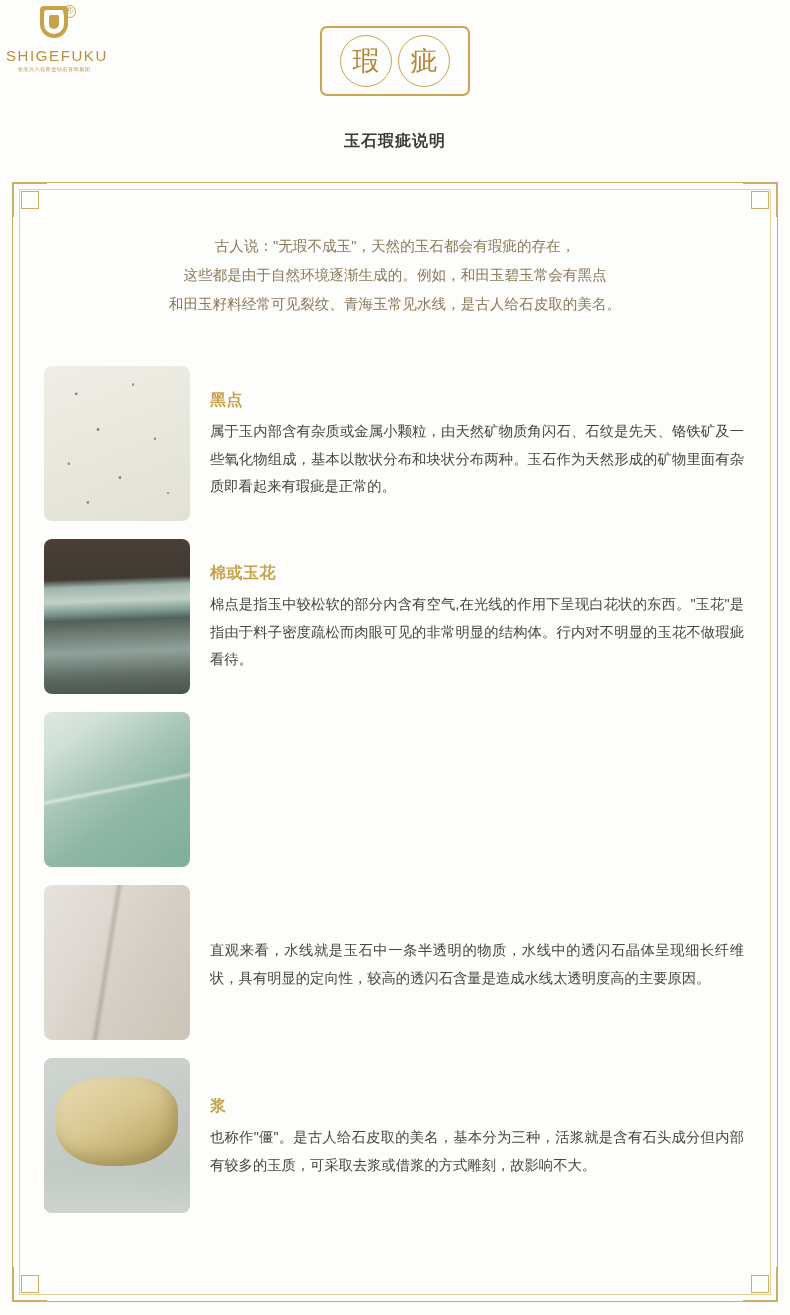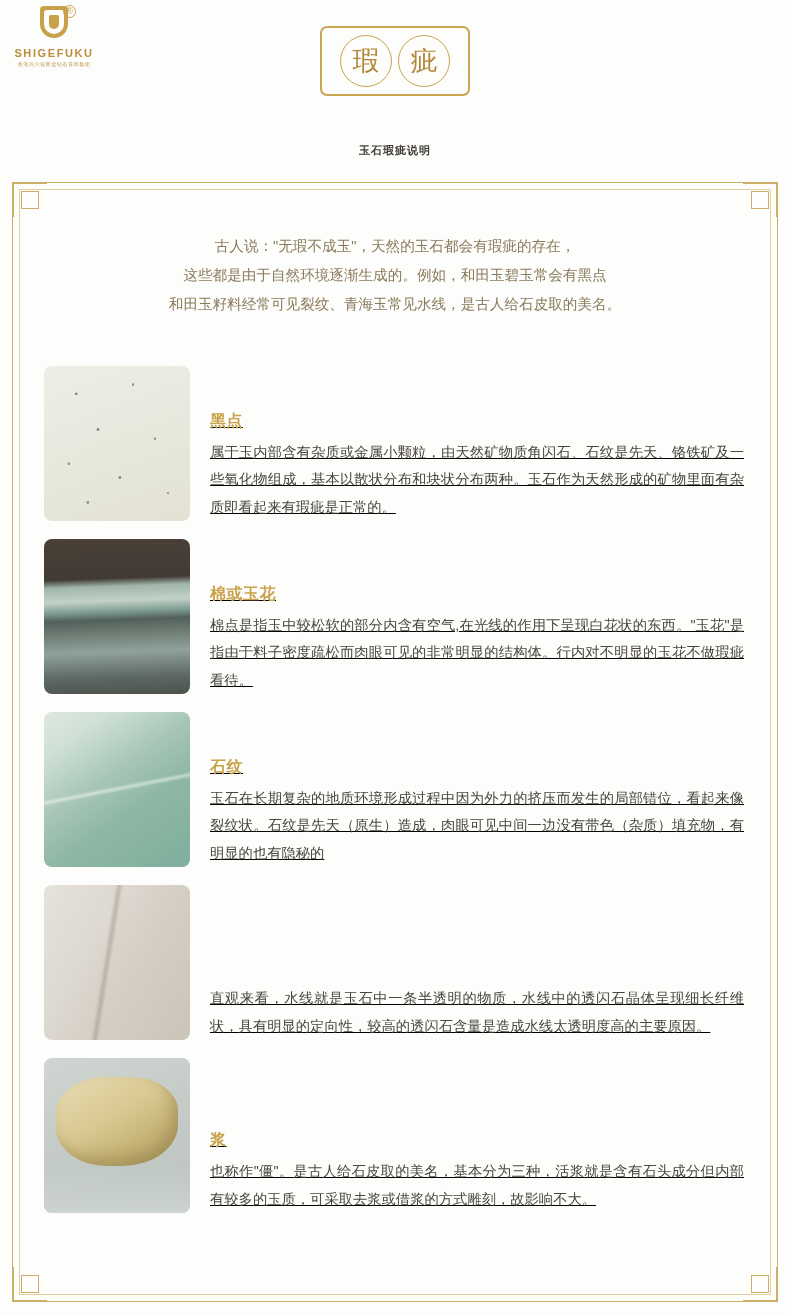--- a/index.html
+++ b/index.html
@@ -61,24 +61,24 @@
     width: 13px; height: 13px;
     border: 1.4px solid #c8a24a;
     border-radius: 50%;
     color: #c8a24a;
     font-size: 9px;
     line-height: 11px;
     text-align: center;
   }
   .brand-name {
     margin-top: 1px;
-    font-size: 11px;
+    font-size: 15px;
     letter-spacing: 1.6px;
     color: #b98f3c;
-    font-weight: bold;
+    font-weight: normal;
   }
   .brand-sub {
     margin-top: 2px;
     font-size: 5.2px;
     letter-spacing: 0.4px;
     color: #c0a05c;
     white-space: nowrap;
   }
 
   
@@ -106,23 +106,23 @@
     border-radius: 50%;
     color: #b2873a;
     font-size: 27px;
     line-height: 50px;
     text-align: center;
     font-family: "DejaVu Serif", "Liberation Serif", serif;
   }
   .page-subtitle {
     position: absolute;
     left: 0; right: 0;
-    top: 143px;
-    text-align: center;
-    font-size: 11px;
+    top: 131px;
+    text-align: center;
+    font-size: 16px;
     font-weight: bold;
     color: #3e3a33;
     letter-spacing: 1px;
   }
 
   
   .frame {
     position: absolute;
     left: 12px;
     top: 182px;
@@ -171,23 +171,22 @@
 
   
   .items {
     position: absolute;
     left: 44px;
     top: 366px;
     width: 700px;
   }
   .item {
     display: flex;
-    align-items: flex-end;
+    align-items: center;
     margin-bottom: 18px;
-    text-decoration: underline;
   }
   .thumb {
     flex: 0 0 146px;
     width: 146px;
     height: 155px;
     border-radius: 8px;
     margin-right: 20px;
     position: relative;
     overflow: hidden;
   }
@@ -353,24 +352,20 @@
     <div class="item">
       <div class="thumb t-mian"></div>
       <div class="item-body">
         <div class="item-title">棉或玉花</div>
         <div class="item-text">棉点是指玉中较松软的部分内含有空气,在光线的作用下呈现白花状的东西。"玉花"是指由于料子密度疏松而肉眼可见的非常明显的结构体。行内对不明显的玉花不做瑕疵看待。</div>
       </div>
     </div>
 
     <div class="item">
       <div class="thumb t-shiwen"></div>
-      <div class="item-body">
-        <div class="item-title">石纹</div>
-        <div class="item-text">玉石在长期复杂的地质环境形成过程中因为外力的挤压而发生的局部错位，看起来像裂纹状。石纹是先天（原生）造成，肉眼可见中间一边没有带色（杂质）填充物，有明显的也有隐秘的</div>
-      </div>
     </div>
 
     <div class="item">
       <div class="thumb t-shuixian"></div>
       <div class="item-body">
         <div class="item-text">直观来看，水线就是玉石中一条半透明的物质，水线中的透闪石晶体呈现细长纤维状，具有明显的定向性，较高的透闪石含量是造成水线太透明度高的主要原因。</div>
       </div>
     </div>
 
     <div class="item">

